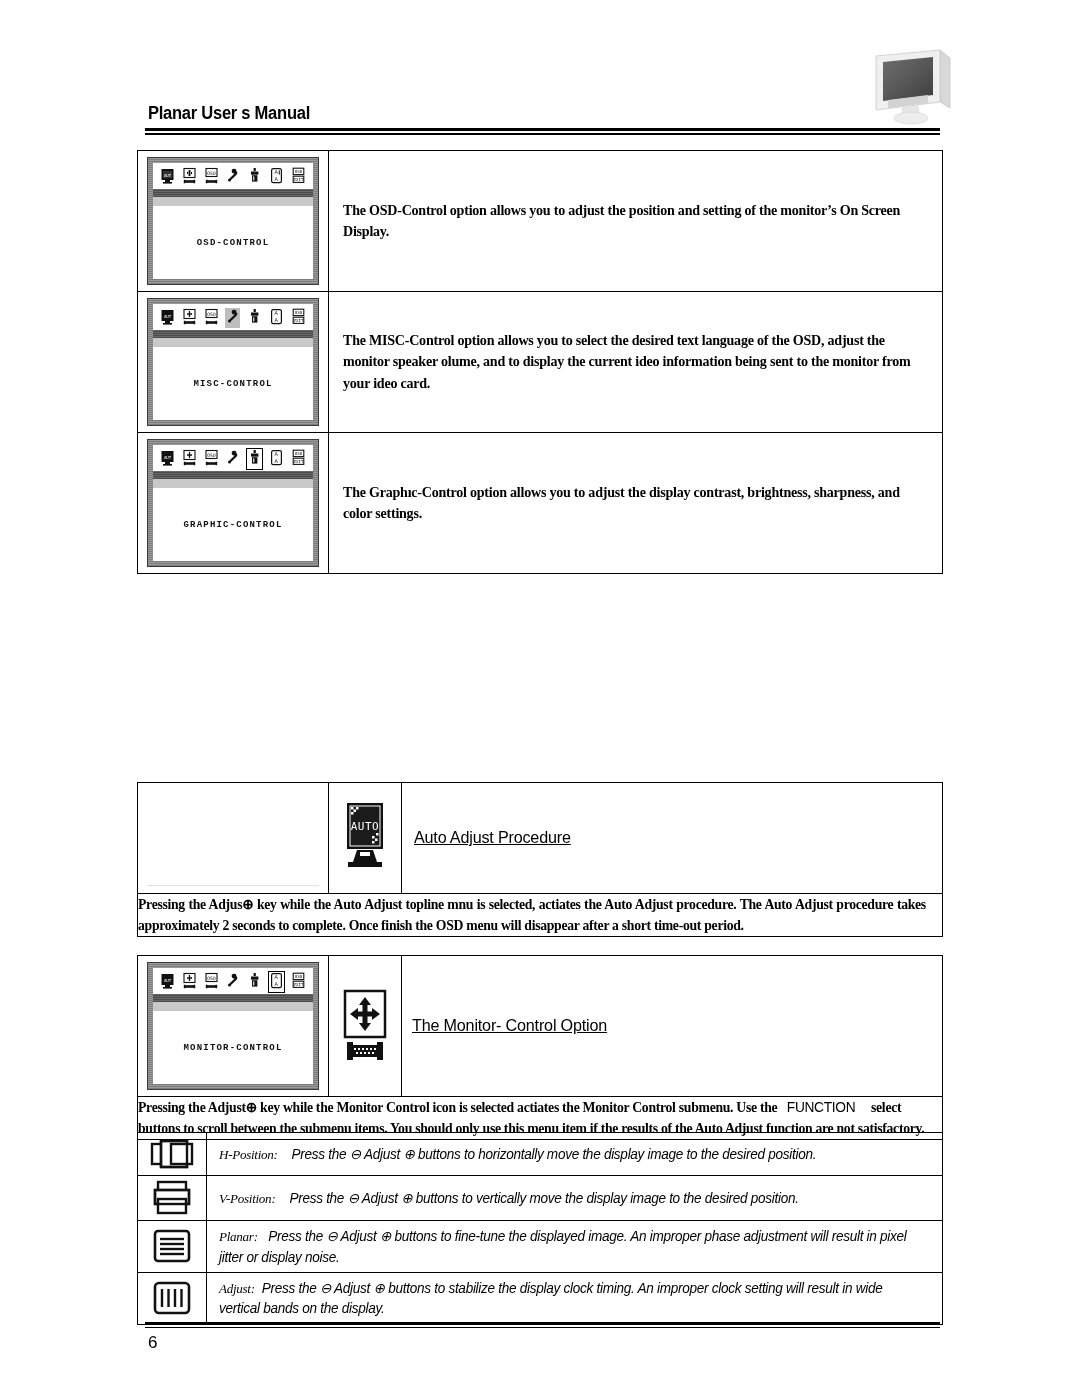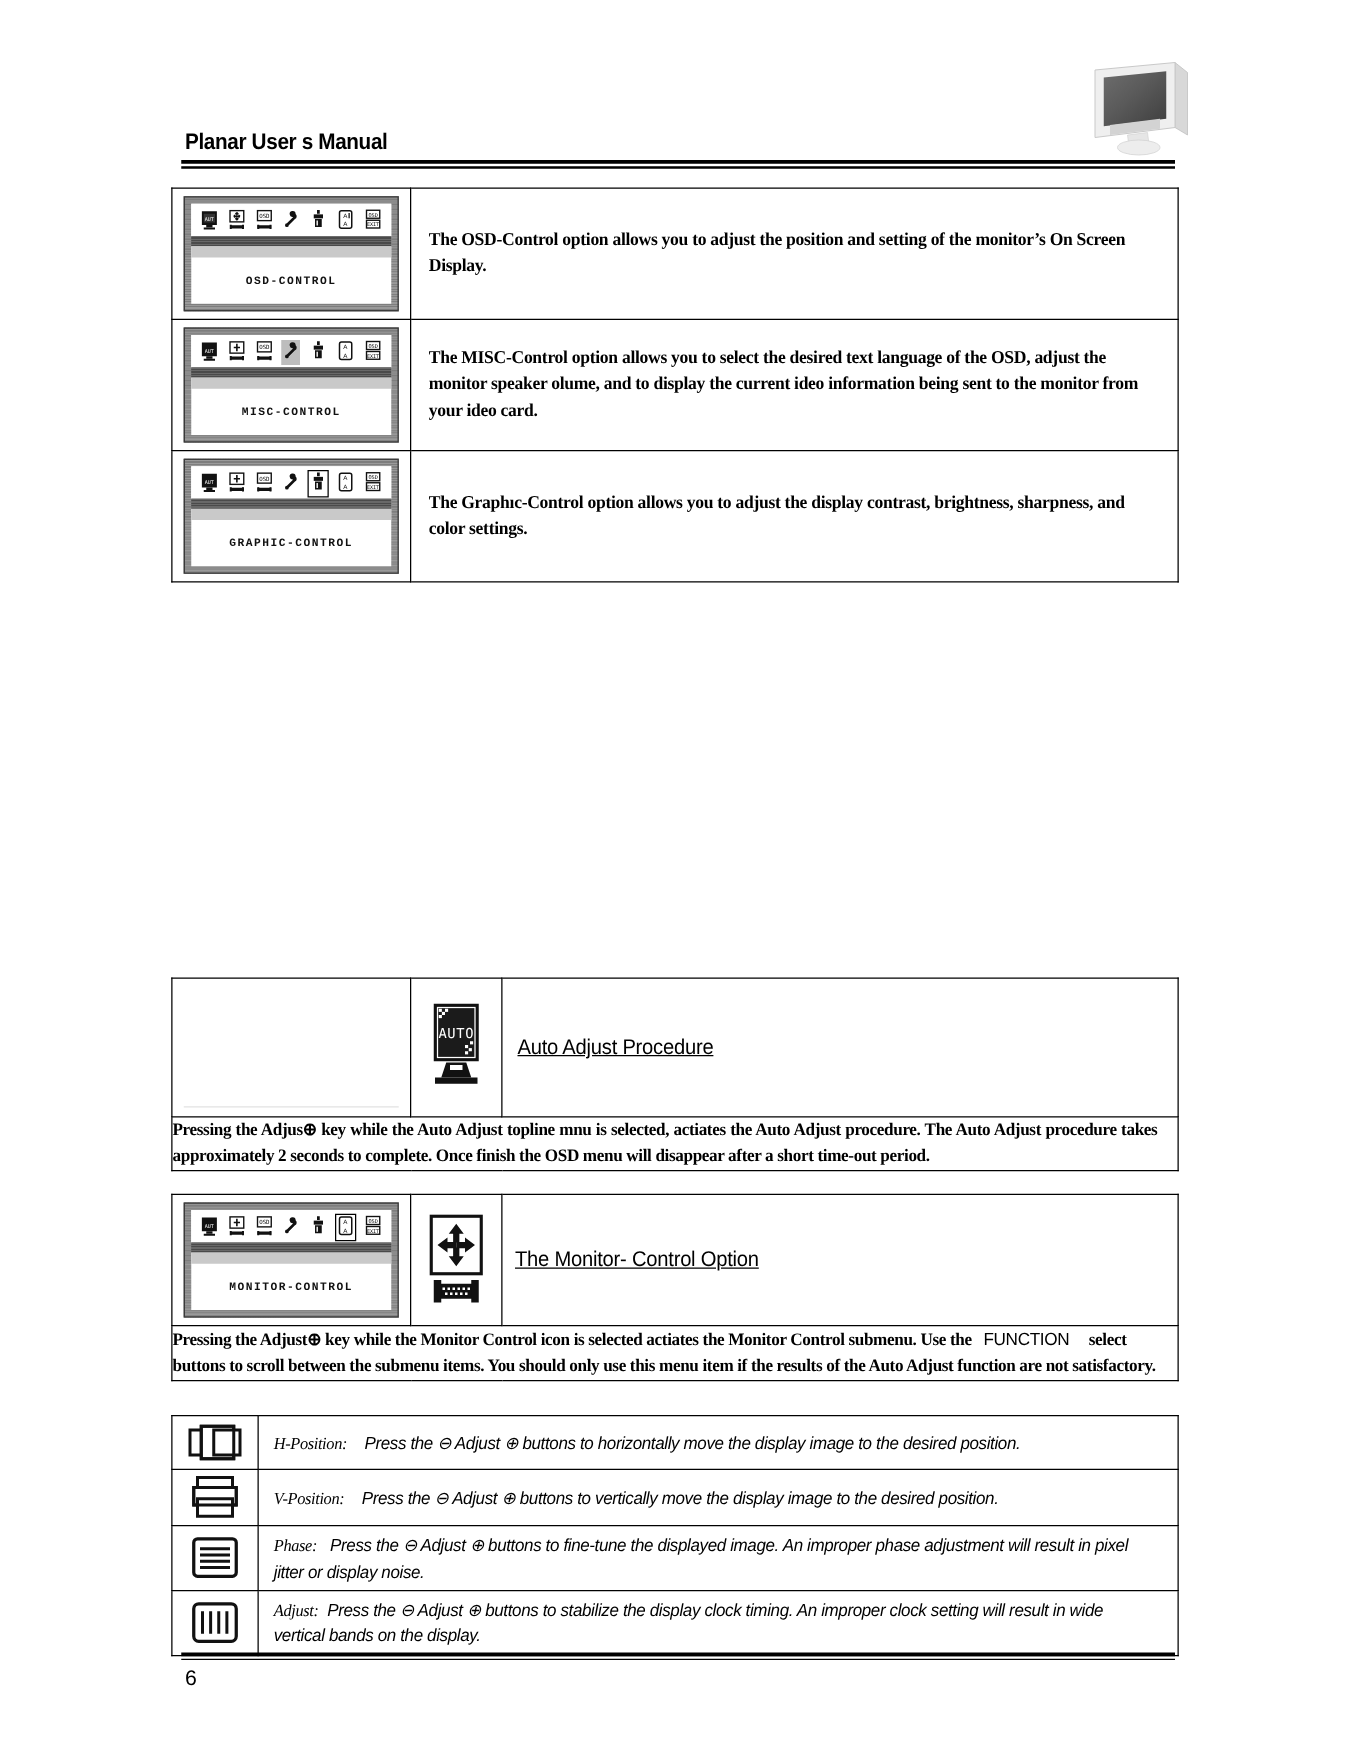--- a/index.html
+++ b/index.html
@@ -95,21 +95,21 @@
     font-size: 14.5px;
     line-height: 1.45;
     letter-spacing: -0.25px;
     transform: scaleX(0.97);
     transform-origin: left center;
   }
 
   
   .osd {
     width: 172px;
-    height: 92px;
+    height: 128px;
     margin: 0 auto;
     background: #8a8a8a;
     border: 1px solid #3a3a3a;
     padding: 4px;
     box-sizing: border-box;
     position: relative;
     background-image:
       repeating-linear-gradient(0deg, #7d7d7d 0, #7d7d7d 1px, #9a9a9a 1px, #9a9a9a 2px),
       repeating-linear-gradient(90deg, #7d7d7d 0, #7d7d7d 1px, #9a9a9a 1px, #9a9a9a 2px);
   }
@@ -705,21 +705,21 @@
           <rect x="6" y="3" width="34" height="30" rx="3" fill="#fff" stroke="#111" stroke-width="2.6"></rect>
           <g stroke="#111" stroke-width="2.4">
             <line x1="11" y1="11" x2="35" y2="11"></line>
             <line x1="11" y1="16" x2="35" y2="16"></line>
             <line x1="11" y1="21" x2="35" y2="21"></line>
             <line x1="11" y1="26" x2="35" y2="26"></line>
           </g>
         </svg>
       </td>
       <td class="c-desc">
-        <div class="sub-text"><span class="sub-label">Phase:</span>&nbsp;&nbsp; <span>Press the</span> <span class="pm">⊖</span> <span>Adjust</span> <span class="pm">⊕</span> <span>buttons to fine-tune the displayed image.  An improper phase adjustment will result in pixel jitter or display noise.</span></div>
+        <div class="sub-text"><span class="sub-label">Planar:</span>&nbsp;&nbsp; <span>Press the</span> <span class="pm">⊖</span> <span>Adjust</span> <span class="pm">⊕</span> <span>buttons to fine-tune the displayed image.  An improper phase adjustment will result in pixel jitter or display noise.</span></div>
       </td>
     </tr>
 
     <tr>
       <td class="c-icon">
         <svg width="46" height="36" viewBox="0 0 46 36" class="ic-center">
           <rect x="6" y="3" width="34" height="30" rx="4" fill="#fff" stroke="#111" stroke-width="2.6"></rect>
           <g stroke="#111" stroke-width="2.4">
             <line x1="13" y1="9" x2="13" y2="27"></line>
             <line x1="19.5" y1="9" x2="19.5" y2="27"></line>

